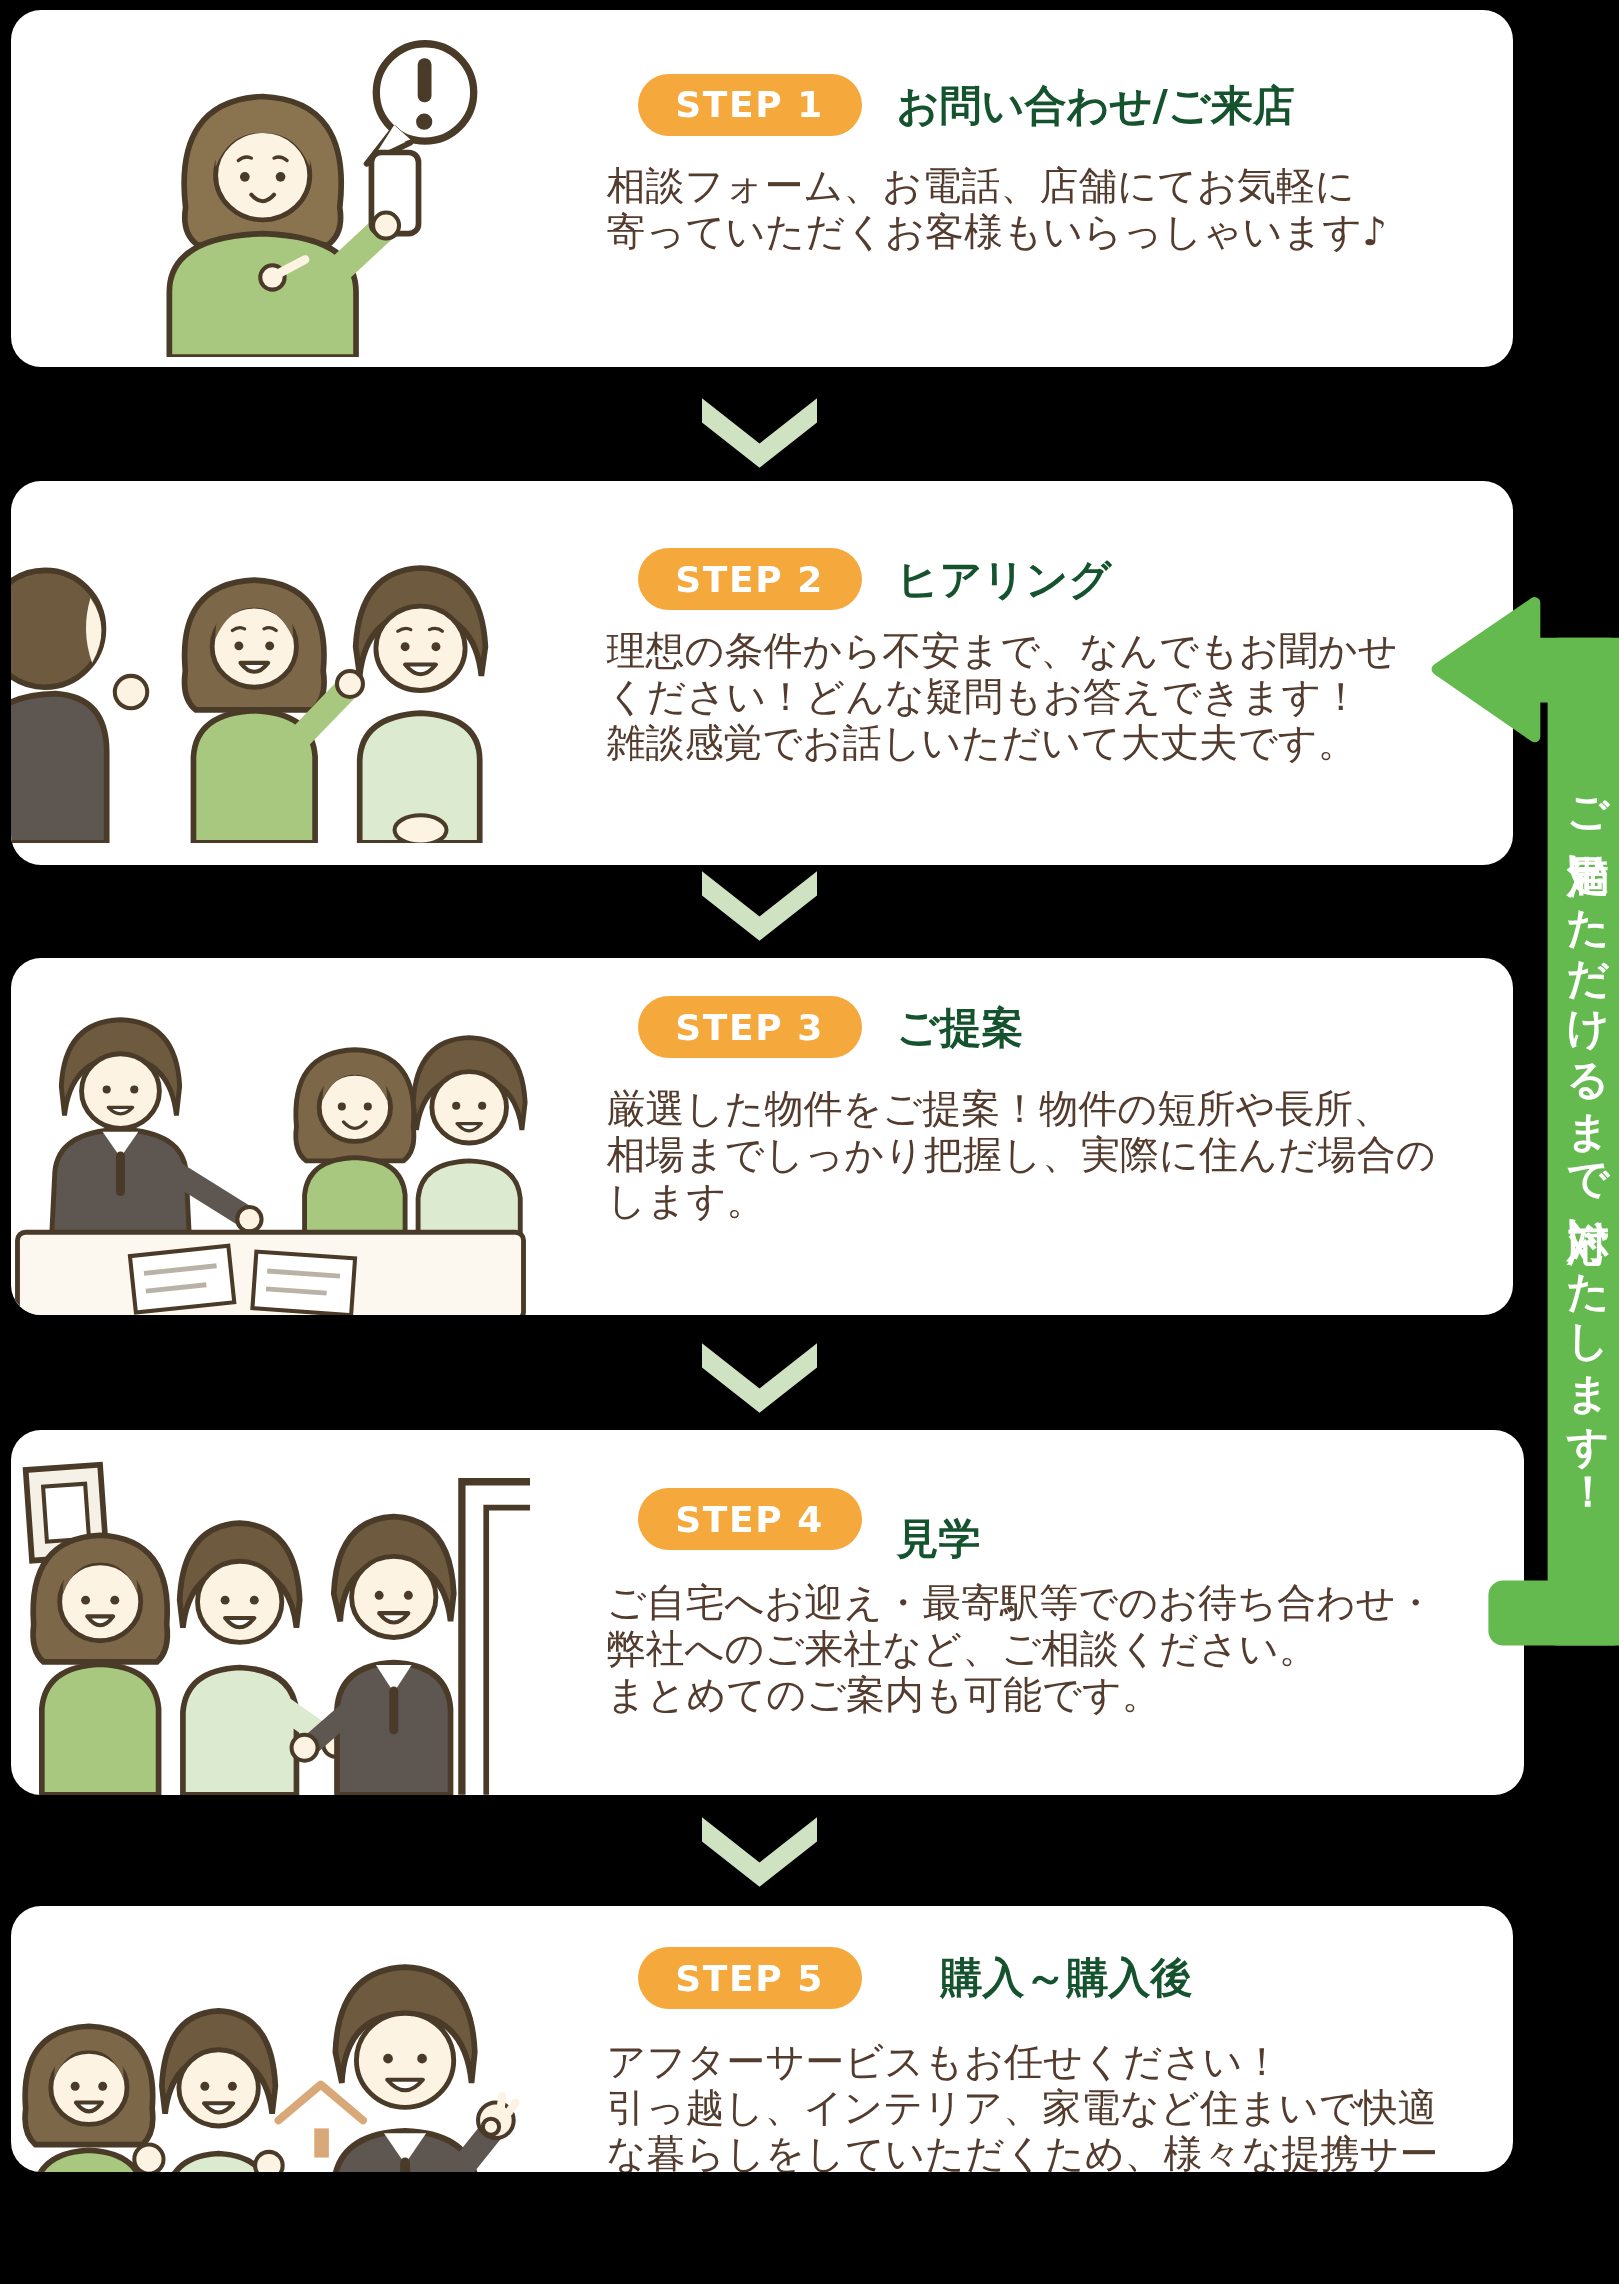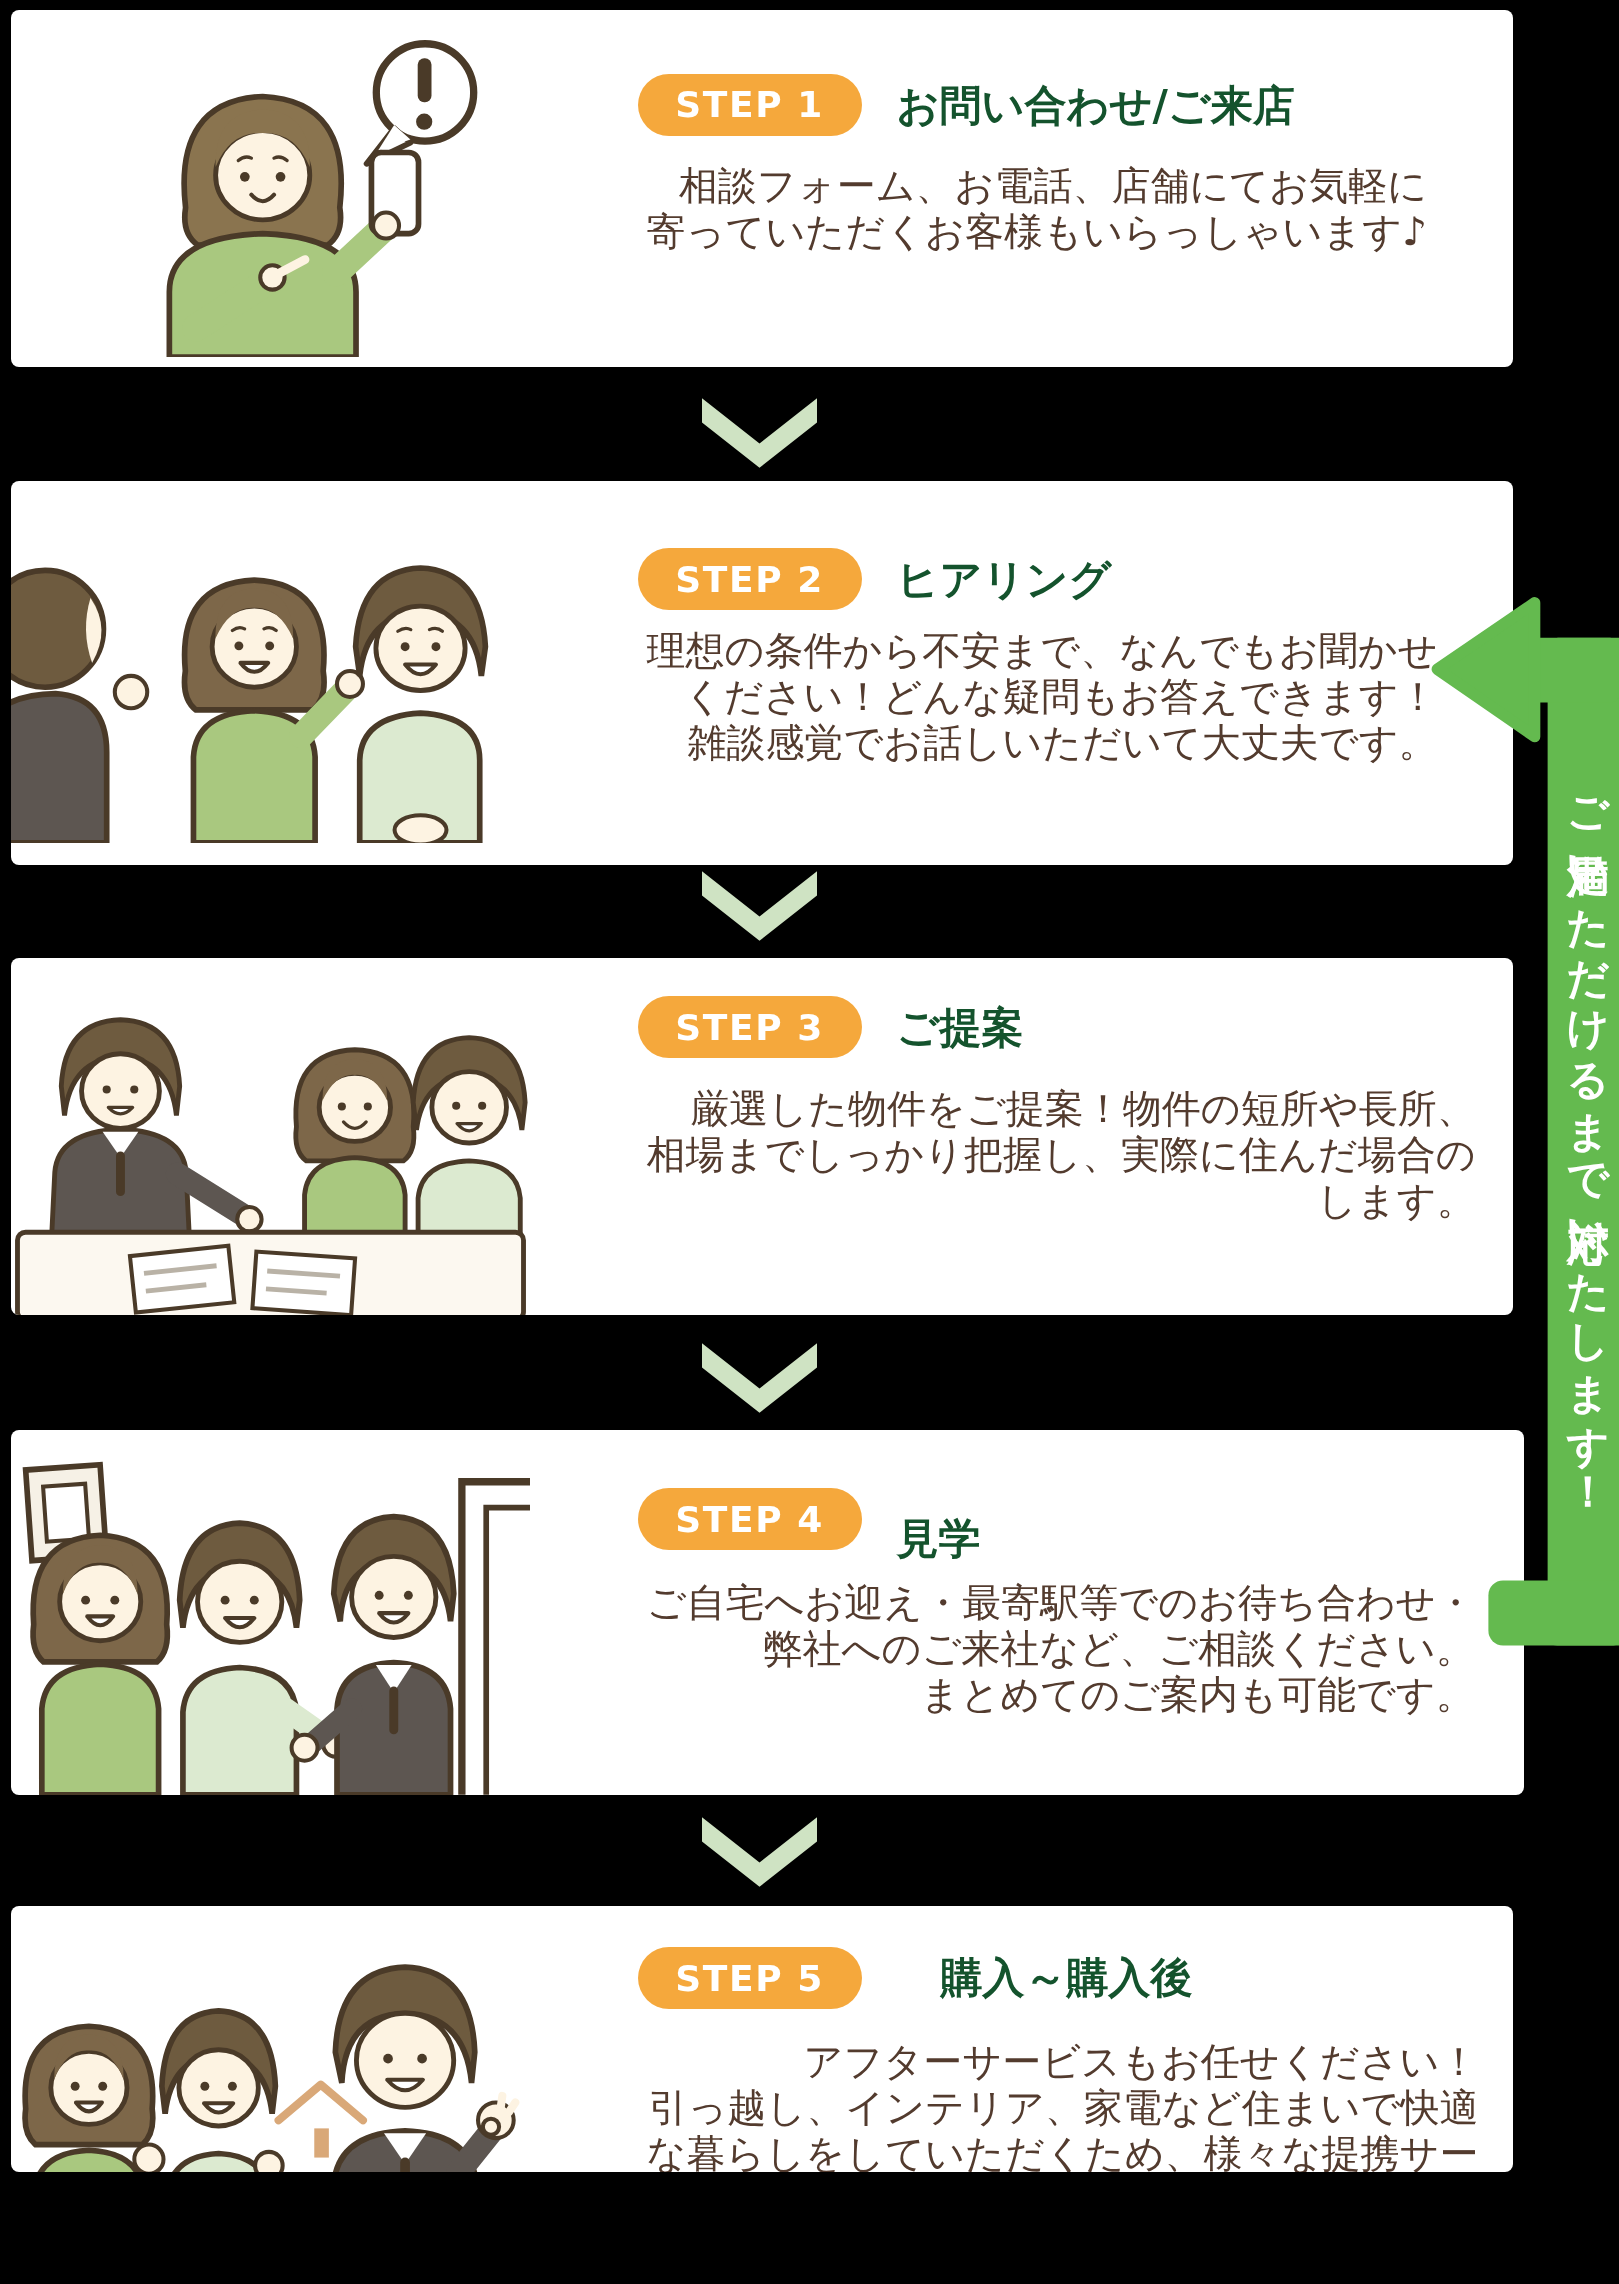--- a/index.html
+++ b/index.html
@@ -1,34 +1,34 @@
 <!DOCTYPE html>
 <html style="font-size:13px"><head>
 <meta charset="utf-8">
 <style>
   html,body{margin:0;padding:0;background:#000;}
   #stage{
     position:relative;width:1619px;height:2284px;background:#000;overflow:hidden;
     font-family:"DejaVu Sans","Liberation Sans",sans-serif;
   }
   .card{
-    position:absolute;left:10.6px;width:1502px;background:#fff;border-radius:8px;overflow:hidden;
+    position:absolute;left:10.6px;width:1502px;background:#fff;border-radius:30px;overflow:hidden;
   }
   .badge{
     position:absolute;left:627px;width:224px;height:62px;border-radius:31px;
     background:#f5a83c;color:#fff;display:flex;align-items:center;justify-content:center;
     font-size:36px;font-weight:700;letter-spacing:1.6px;
   }
   .title{
     position:absolute;left:886px;margin:0;font-size:42px;line-height:49px;
     font-weight:700;color:#14532d;white-space:nowrap;
   }
   .body{
-    position:absolute;left:636px;font-size:39px;line-height:46px;color:#533b2e;
-    font-weight:500;white-space:nowrap;text-align:right;
+    position:absolute;left:596px;font-size:39px;line-height:46px;color:#533b2e;
+    font-weight:500;white-space:nowrap;
   }
   .ill{position:absolute;}
   .chev{position:absolute;left:702px;width:115px;height:70px;}
   .banner-svg{position:absolute;left:1429px;top:593px;width:191px;height:1063px;}
   .vtext{
     position:absolute;left:1560px;top:705px;width:57px;height:852px;
     writing-mode:vertical-rl;font-size:42px;line-height:57px;font-weight:700;color:#fff;
     letter-spacing:3.2px;display:flex;align-items:center;justify-content:center;white-space:nowrap;
   }
 </style>

